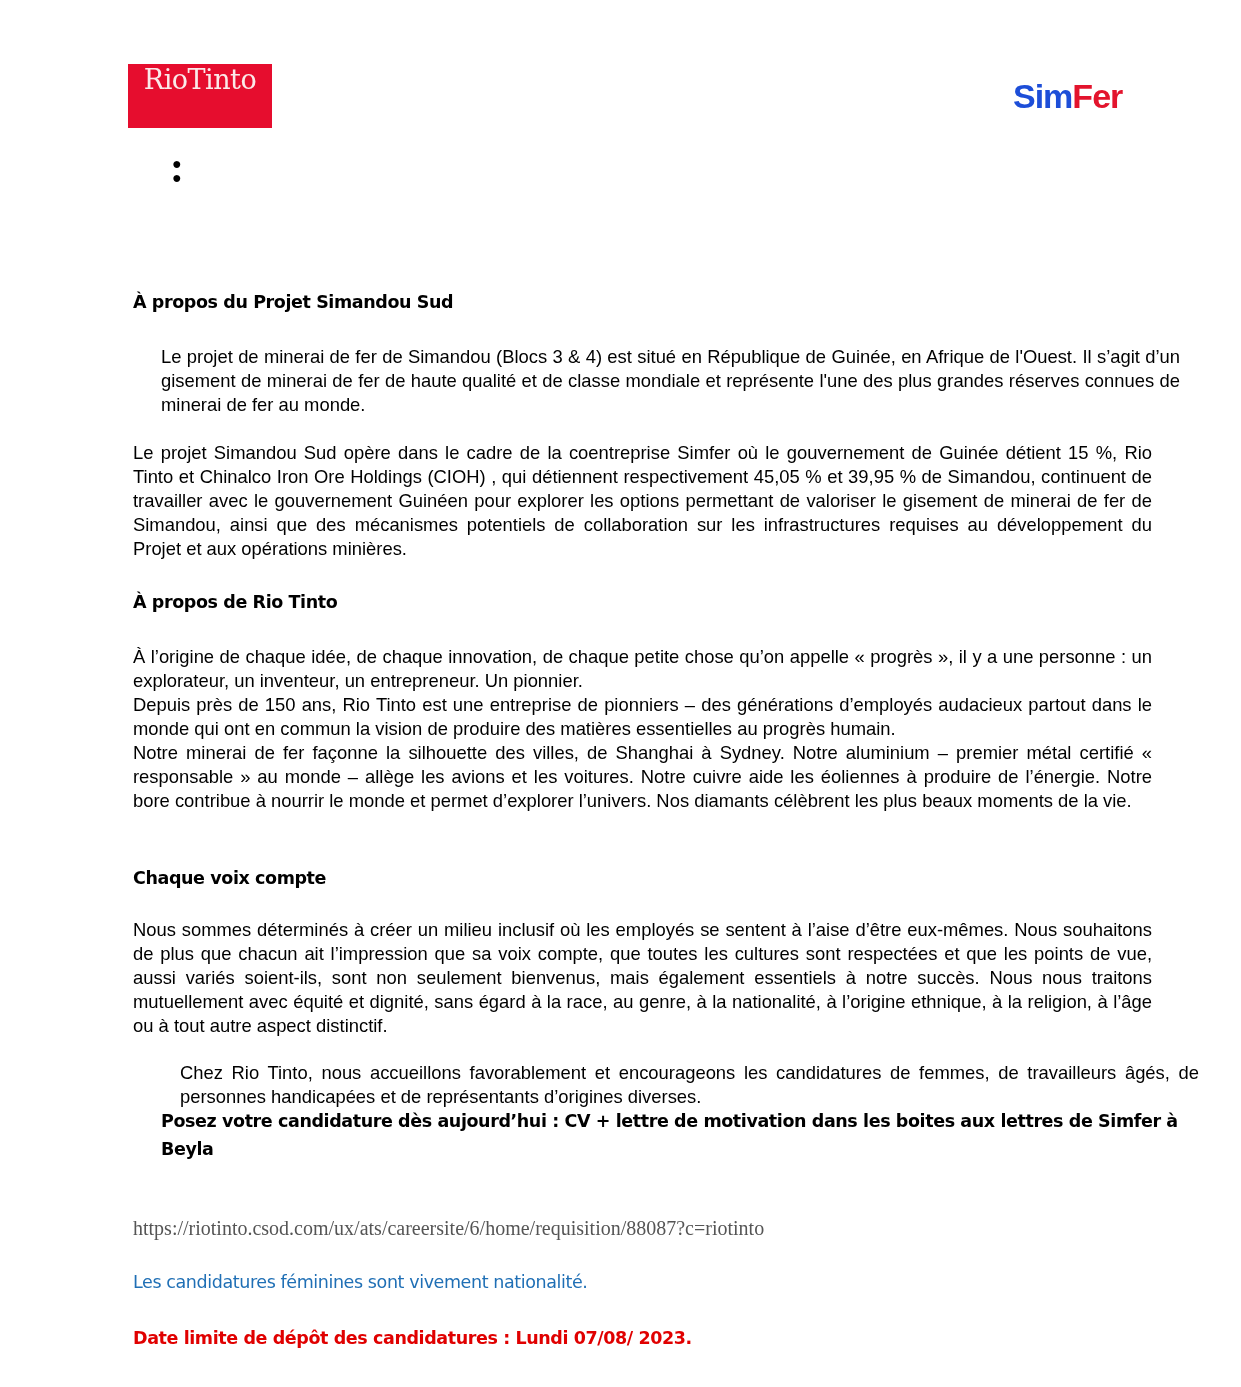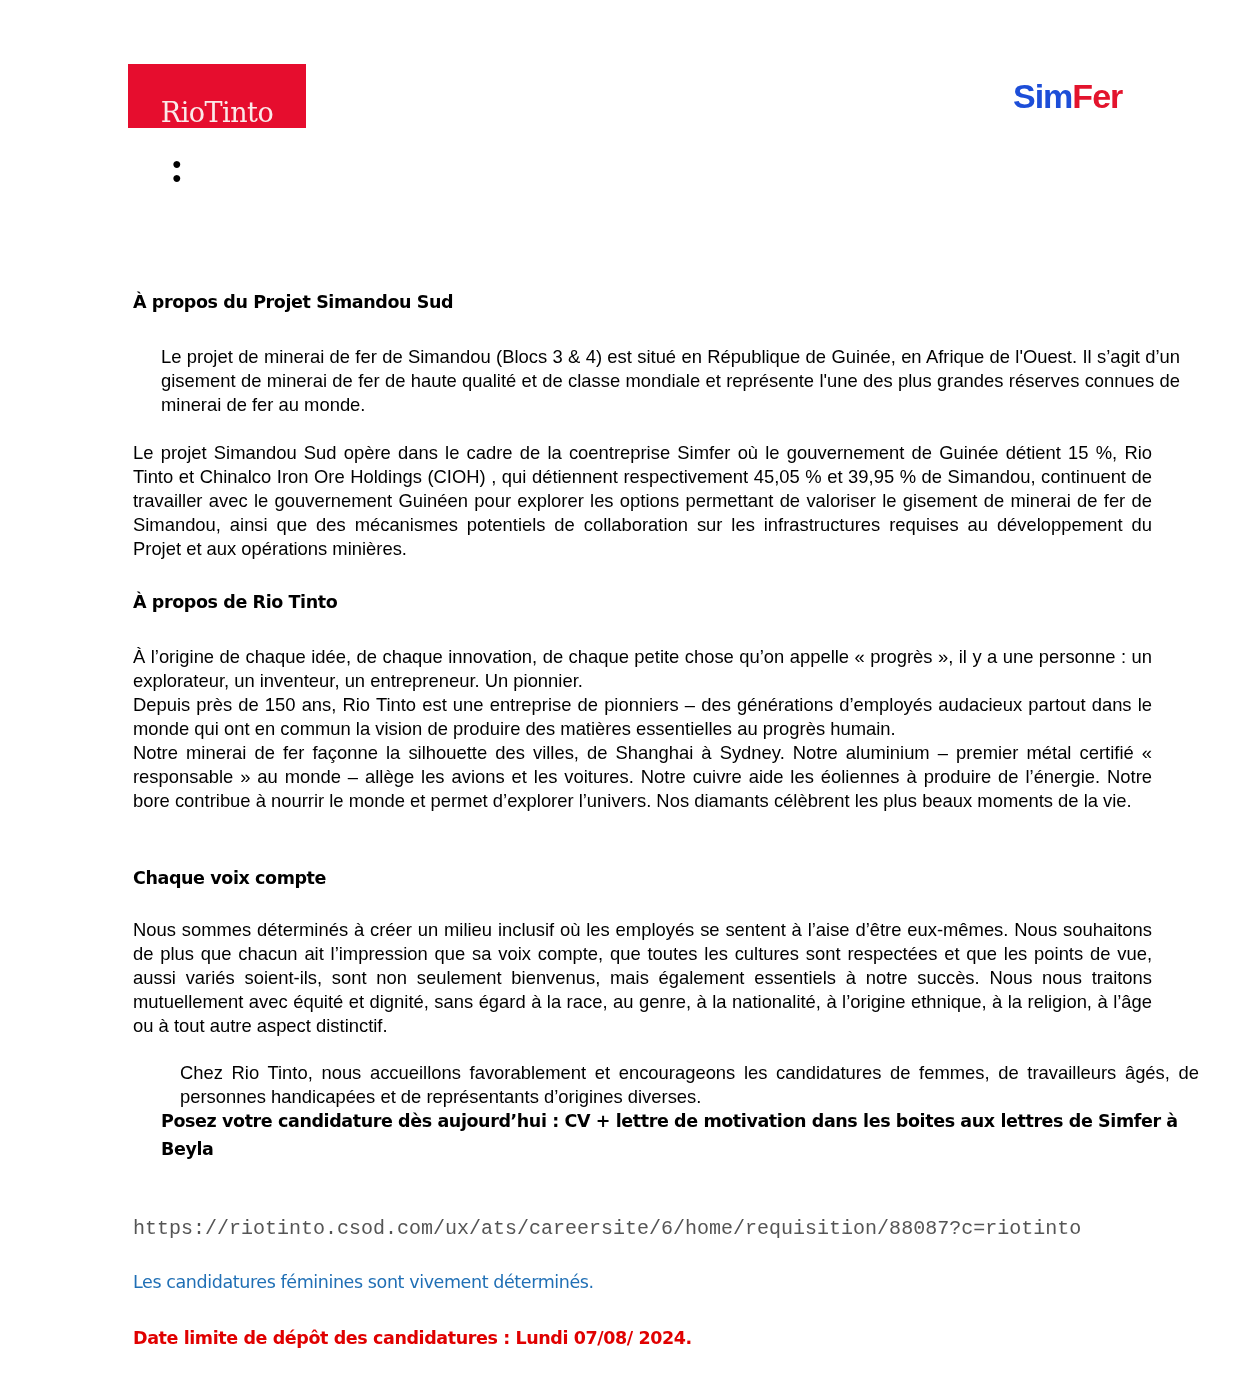--- a/index.html
+++ b/index.html
@@ -1,37 +1,37 @@
 <!DOCTYPE html>
 <html><head>
   <meta charset="utf-8">
   <style>
     html, body { margin: 0; padding: 0; background: #ffffff; }
     body { width: 1241px; height: 1387px; position: relative; overflow: hidden; color: #000; }
     .logo-rt {
-      position: absolute; left: 128px; top: 64px; width: 178px; height: 64px;
-      background: #e60d2e; display: flex; align-items: flex-end; justify-content: center;
+      position: absolute; left: 128px; top: 64px; width: 144px; height: 64px;
+      background: #e60d2e; display: flex; align-items: flex-start; justify-content: center;
     }
     .logo-rt span {
       font-family: "DejaVu Serif", "Liberation Serif", serif; color: #fbe9e9;
       font-size: 27px; letter-spacing: -0.5px; font-weight: normal;
     }
     .logo-sf {
       position: absolute; left: 1013px; top: 76px; height: 40px;
       font-family: "Liberation Sans", sans-serif; font-weight: bold; font-size: 34px;
       letter-spacing: -1px; line-height: 40px;
     }
     .logo-sf .a { color: #1d4ed8; }
     .logo-sf .b { color: #e3142d; }
     .bullets { position: absolute; left: 170px; top: 150px; width: 960px; margin: 0; padding: 0; list-style: none; }
     .bullets li { position: relative; padding-left: 38px; font-family: "Liberation Sans", sans-serif; font-size: 18.5px; line-height: 28px; margin-bottom: 14px; }
     .bullets li .dot { position: absolute; left: 2px; top: 0; font-size: 16px; }
     .h { position: absolute; left: 133px; font-family: "DejaVu Sans", sans-serif; font-weight: bold; font-size: 17.5px; letter-spacing: -0.4px; }
     .p { position: absolute; left: 133px; width: 1019px; font-family: "Liberation Sans", sans-serif; font-size: 18.4px; line-height: 24px; text-align: justify; }
-    .url { position: absolute; left: 133px; top: 1217px; font-family: Liberation Mono, monospace; font-size: 20px; color: #555555; }
+    .url { position: absolute; left: 133px; top: 1217px; font-family: Liberation Serif, serif; font-size: 20px; color: #555555; }
     .blue { position: absolute; left: 133px; top: 1272px; font-family: "DejaVu Sans", sans-serif; font-size: 17.5px; color: #1f6fb5; letter-spacing: -0.4px; }
     .red { position: absolute; left: 133px; top: 1328px; font-family: "DejaVu Sans", sans-serif; font-weight: bold; font-size: 17.5px; color: #e00000; letter-spacing: -0.4px; }
   </style>
 </head>
 <body>
 
 <div class="logo-rt">
   <span>RioTinto</span>
 </div>
 <div class="logo-sf">
@@ -51,14 +51,14 @@
 <div class="p" style="top:645px;">À l’origine de chaque idée, de chaque innovation, de chaque petite chose qu’on appelle « progrès », il y a une personne : un explorateur, un inventeur, un entrepreneur. Un pionnier.</div>
 <div class="p" style="top:693px;">Depuis près de 150 ans, Rio Tinto est une entreprise de pionniers – des générations d’employés audacieux partout dans le monde qui ont en commun la vision de produire des matières essentielles au progrès humain.</div>
 <div class="p" style="top:741px;">Notre minerai de fer façonne la silhouette des villes, de Shanghai à Sydney. Notre aluminium – premier métal certifié « responsable » au monde – allège les avions et les voitures. Notre cuivre aide les éoliennes à produire de l’énergie. Notre bore contribue à nourrir le monde et permet d’explorer l’univers. Nos diamants célèbrent les plus beaux moments de la vie.</div>
 
 <div class="h" style="top:868px;">Chaque voix compte</div>
 <div class="p" style="top:918px;">Nous sommes déterminés à créer un milieu inclusif où les employés se sentent à l’aise d’être eux-mêmes. Nous souhaitons de plus que chacun ait l’impression que sa voix compte, que toutes les cultures sont respectées et que les points de vue, aussi variés soient-ils, sont non seulement bienvenus, mais également essentiels à notre succès. Nous nous traitons mutuellement avec équité et dignité, sans égard à la race, au genre, à la nationalité, à l’origine ethnique, à la religion, à l’âge ou à tout autre aspect distinctif.</div>
 <div class="p" style="top:1061px;margin-left:47px;">Chez Rio Tinto, nous accueillons favorablement et encourageons les candidatures de femmes, de travailleurs âgés, de personnes handicapées et de représentants d’origines diverses.</div>
 
 <div class="h" style="top:1107px; width:1019px; line-height:28px;margin-left:28px;">Posez votre candidature dès aujourd’hui : CV + lettre de motivation dans les boites aux lettres de Simfer à Beyla</div>
 <div class="url">https://riotinto.csod.com/ux/ats/careersite/6/home/requisition/88087?c=riotinto</div>
-<div class="blue">Les candidatures féminines sont vivement déterminés.</div>
-<div class="red">Date limite de dépôt des candidatures : Lundi 07/08/ 2024.</div>
+<div class="blue">Les candidatures féminines sont vivement nationalité.</div>
+<div class="red">Date limite de dépôt des candidatures : Lundi 07/08/ 2023.</div>
 
 </body></html>

